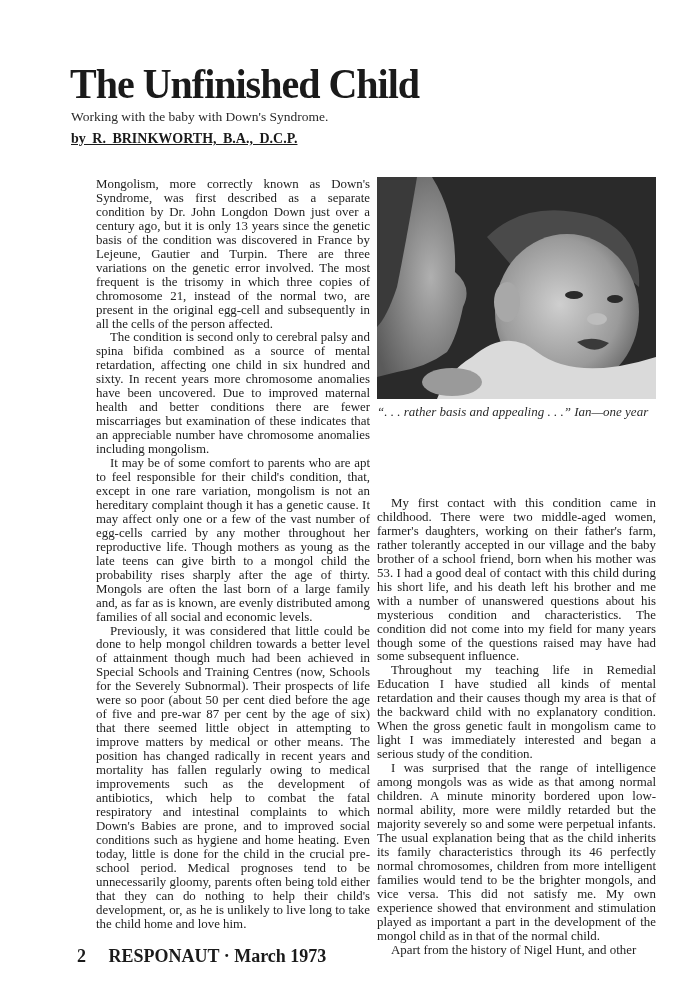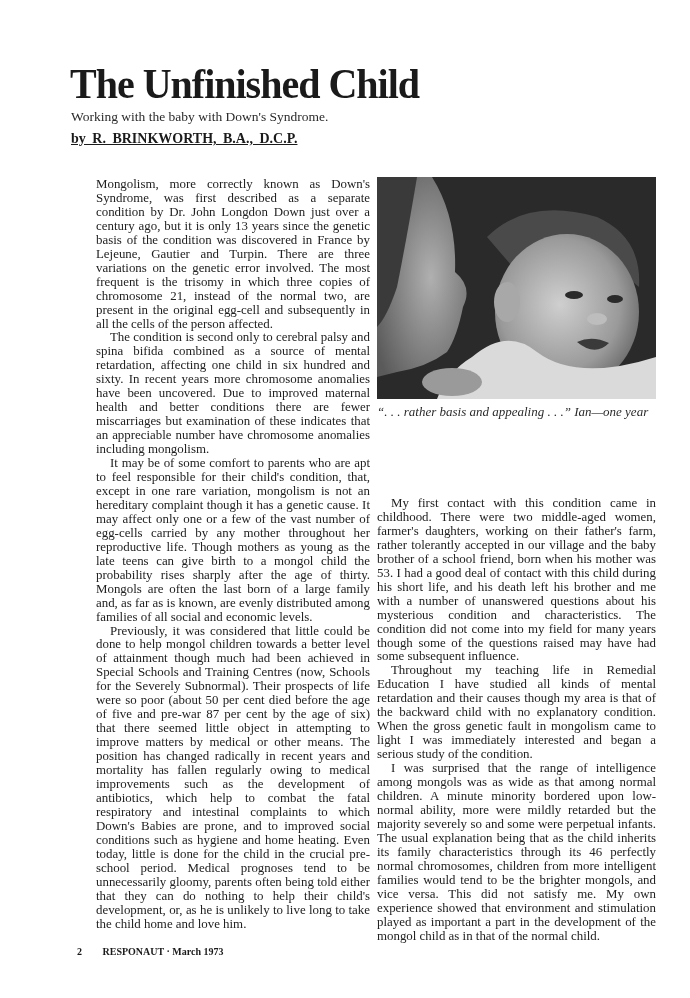--- a/index.html
+++ b/index.html
@@ -20,21 +20,21 @@
   .col p { margin: 0; text-indent: 14px; }
   .col p.first { text-indent: 0; }
   .col-left { left: 73px; top: 178px; width: 274px; margin-left: 23px; }
   .col-right { left: 377px; top: 461px; width: 279px; margin-top: 36px; }
   .photo {
     position: absolute; left: 377px; top: 177px; width: 279px; height: 222px; overflow: hidden;
     background: #262626;
   }
   .photo svg { display: block; }
   .caption { position: absolute; left: 377px; top: 404px; width: 279px; font-size: 13px; font-style: italic; color: #2a2a2a; white-space: nowrap; }
-  .folio { position: absolute; left: 77px; top: 946px; font-size: 10px; font-weight: bold; color: #1a1a1a; }
+  .folio { position: absolute; left: 77px; top: 946px; font-size: 18px; font-weight: bold; color: #1a1a1a; }
   .folio .num { margin-right: 18px; }
 </style>
 </head>
 <body>
 
 <h1 class="title">The Unfinished Child</h1>
 <div class="subtitle">Working with the baby with Down's Syndrome.</div>
 <div class="byline">by R. BRINKWORTH, B.A., D.C.P.</div>
 
 <div class="col col-left">
@@ -79,18 +79,19 @@
 
     <ellipse cx="75" cy="205" rx="30" ry="14" fill="#9a9a9a"></ellipse>
   </svg>
 </div>
 <div class="caption">“. . . rather basis and appealing . . .”  Ian—one year</div>
 
 <div class="col col-right">
   <p>My first contact with this condition came in childhood. There were two middle-aged women, farmer's daughters, working on their father's farm, rather tolerantly accepted in our village and the baby brother of a school friend, born when his mother was 53. I had a good deal of contact with this child during his short life, and his death left his brother and me with a number of unanswered questions about his mysterious condition and characteristics. The condition did not come into my field for many years though some of the questions raised may have had some subsequent influence.</p>
   <p>Throughout my teaching life in Remedial Education I have studied all kinds of mental retardation and their causes though my area is that of the backward child with no explanatory condition. When the gross genetic fault in mongolism came to light I was immediately interested and began a serious study of the condition.</p>
   <p>I was surprised that the range of intelligence among mongols was as wide as that among normal children. A minute minority bordered upon low-normal ability, more were mildly retarded but the majority severely so and some were perpetual infants. The usual explanation being that as the child inherits its family characteristics through its 46 perfectly normal chromosomes, children from more intelligent families would tend to be the brighter mongols, and vice versa. This did not satisfy me. My own experience showed that environment and stimulation played as important a part in the development of the mongol child as in that of the normal child.</p>
+  <p>Apart from the history of Nigel Hunt, and other</p>
 </div>
 
 <div class="folio">
   <span class="num">2</span>
   <span>RESPONAUT · March 1973</span>
 </div>
 
 </body></html>

